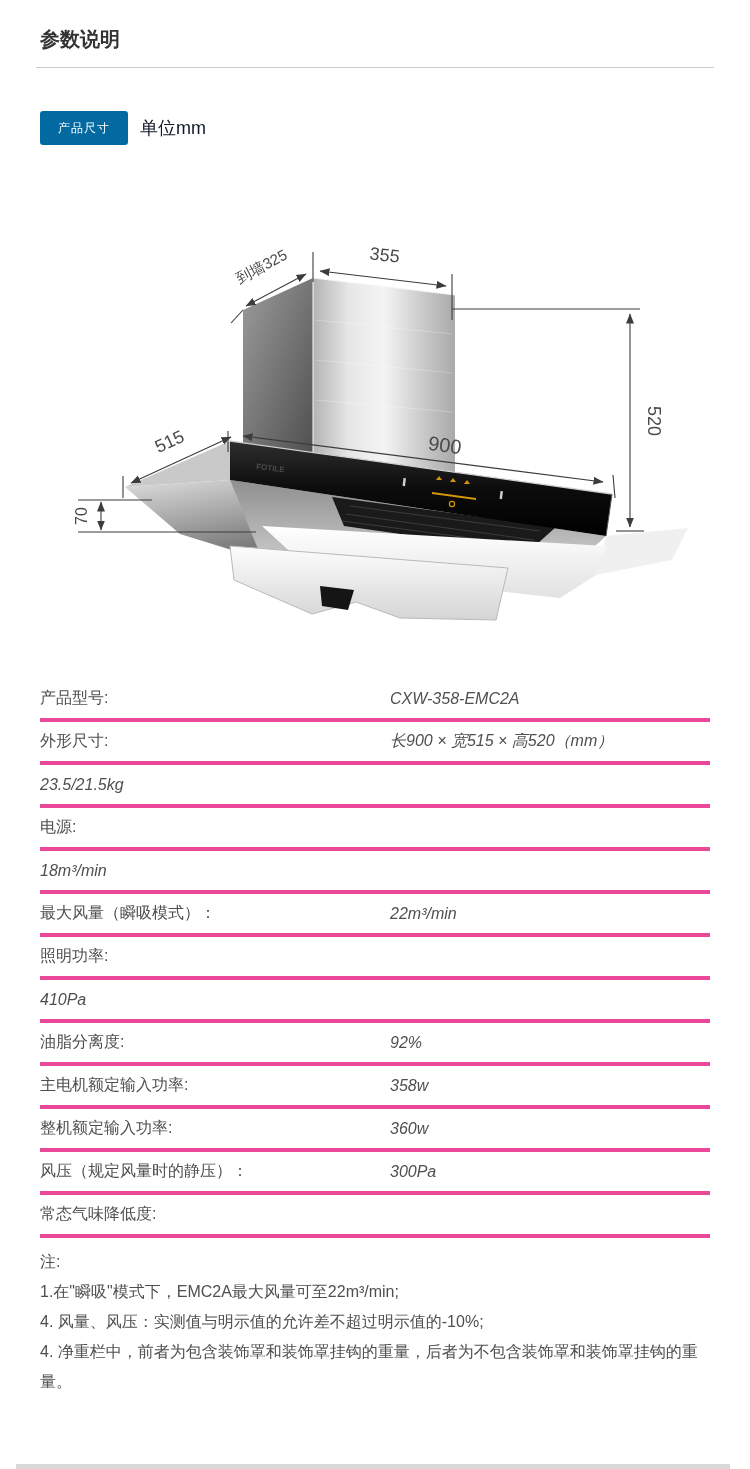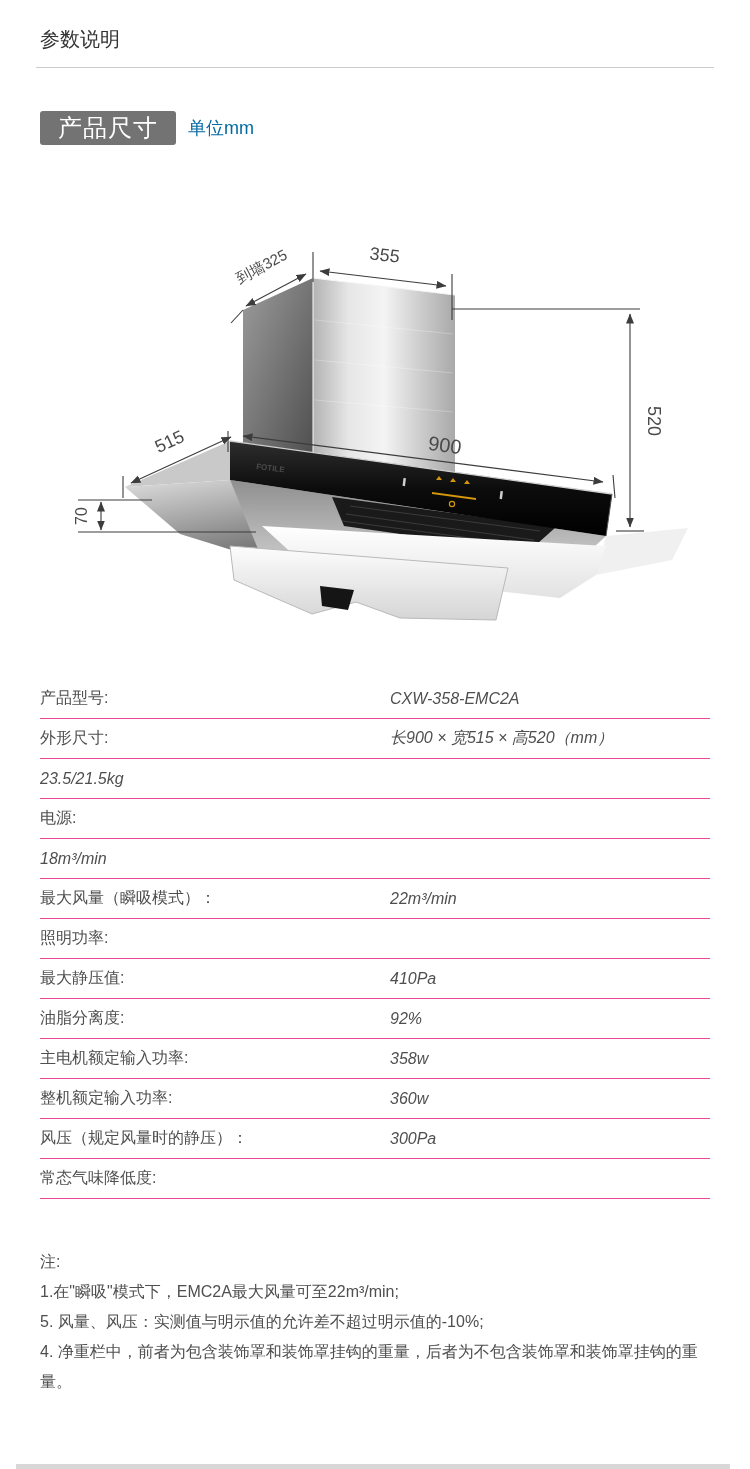--- a/index.html
+++ b/index.html
@@ -2,36 +2,36 @@
 <html><head>
 <meta charset="utf-8">
 <style>
   html,body{margin:0;padding:0;}
   body{
     width:750px;height:1469px;position:relative;background:#fff;overflow:hidden;
     font-family:"Liberation Sans","DejaVu Sans",sans-serif;
     -webkit-font-smoothing:antialiased;
   }
   .page-title{
-    position:absolute;left:40px;top:26px;font-size:20px;color:#333;font-weight:400;
+    position:absolute;left:40px;top:26px;font-size:20px;color:#333;font-weight:700;
   }
   .top-divider{
     position:absolute;left:36px;top:67px;width:678px;height:0;border-top:1px solid #ccc;
   }
   .badge-row{position:absolute;left:40px;top:111px;display:flex;align-items:center;}
   .red-badge{
-    background:#737373;color:#fff;font-size:24px;line-height:34px;height:34px;
+    background:#0369a1;color:#fff;font-size:12px;line-height:34px;height:34px;
     padding:0 18px;border-radius:3px;letter-spacing:1px;
   }
-  .unit-label{font-size:18px;color:#0369a1;margin-left:12px;}
+  .unit-label{font-size:18px;color:#0f172a;margin-left:12px;}
   .diagram{position:absolute;left:0;top:230px;width:750px;height:420px;}
   .diagram text{font-family:"Liberation Sans","DejaVu Sans",sans-serif;fill:#4a4a4a;}
   .spec-table{position:absolute;left:40px;top:679px;width:670px;}
   .spec-row{
-    display:flex;align-items:center;height:39px;border-bottom:1px solid #ec4899;
+    display:flex;align-items:center;height:39px;border-bottom:4px solid #ec4899;
     font-size:16px;color:#4f4f4f;
   }
   .spec-label{width:350px;flex:none;}
   .spec-value{flex:1;font-style:italic;}
   .notes{position:absolute;left:40px;top:1247px;width:678px;font-size:16px;color:#4f4f4f;line-height:30px;}
   .bottom-bar{position:absolute;left:16px;top:1464px;width:714px;height:5px;background:#d8d8d8;}
 </style>
 </head>
 <body>
 
@@ -178,21 +178,20 @@
     <span class="spec-value">18m³/min</span>
   </div>
   <div class="spec-row">
     <span class="spec-label">最大风量（瞬吸模式）：</span>
     <span class="spec-value">22m³/min</span>
   </div>
   <div class="spec-row">
     <span class="spec-label">照明功率:</span>
   </div>
   <div class="spec-row">
-    <span class="spec-label">最大静压值:</span>
     <span class="spec-value">410Pa</span>
   </div>
   <div class="spec-row">
     <span class="spec-label">油脂分离度:</span>
     <span class="spec-value">92%</span>
   </div>
   <div class="spec-row">
     <span class="spec-label">主电机额定输入功率:</span>
     <span class="spec-value">358w</span>
   </div>
@@ -205,17 +204,17 @@
     <span class="spec-value">300Pa</span>
   </div>
   <div class="spec-row">
     <span class="spec-label">常态气味降低度:</span>
   </div>
 </div>
 
 <div class="notes">
   <div>注:</div>
   <div>1.在"瞬吸"模式下，EMC2A最大风量可至22m³/min;</div>
-  <div>5. 风量、风压：实测值与明示值的允许差不超过明示值的-10%;</div>
+  <div>4. 风量、风压：实测值与明示值的允许差不超过明示值的-10%;</div>
   <div>4. 净重栏中，前者为包含装饰罩和装饰罩挂钩的重量，后者为不包含装饰罩和装饰罩挂钩的重量。</div>
 </div>
 
 <div class="bottom-bar"></div>
 
 </body></html>

